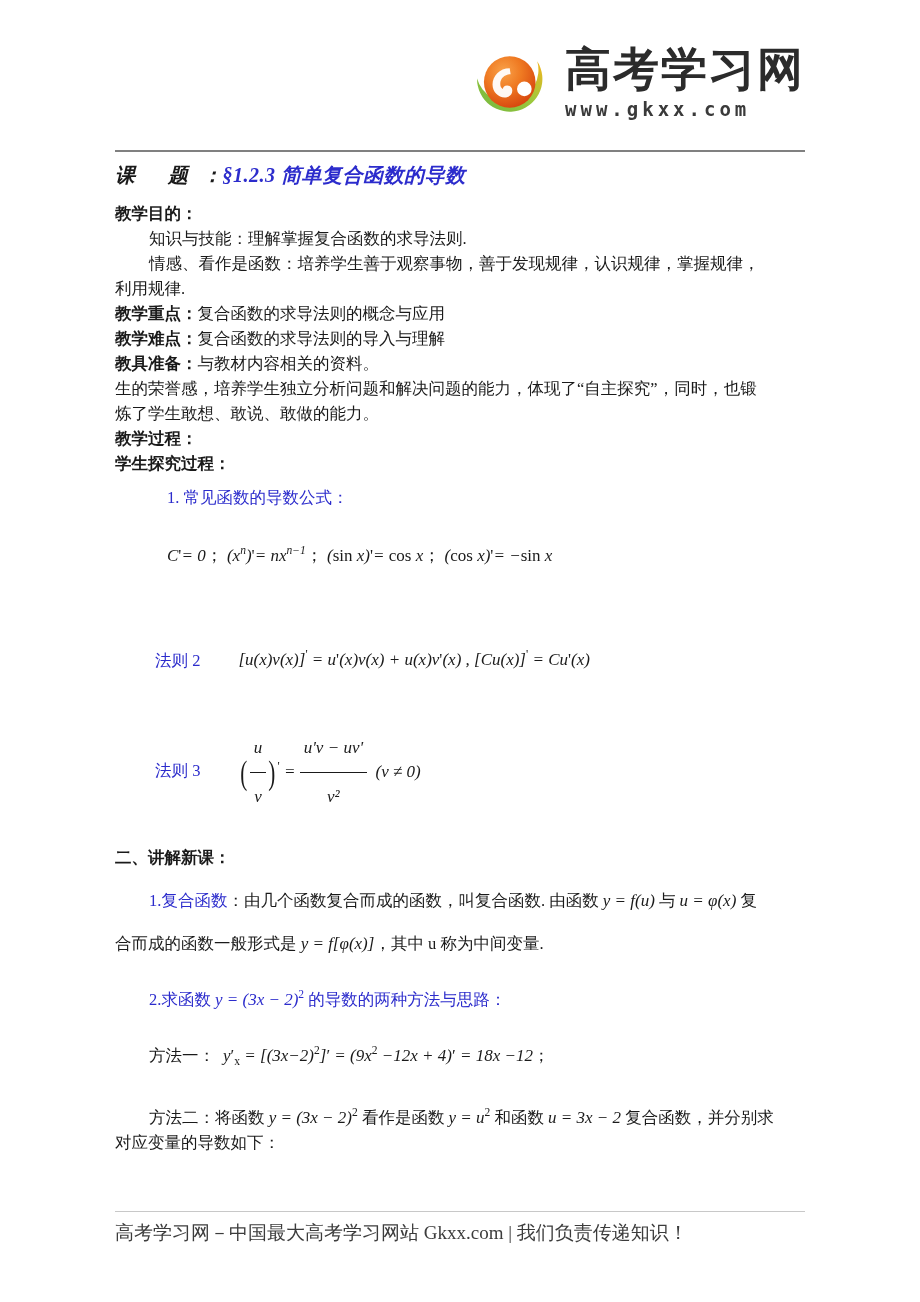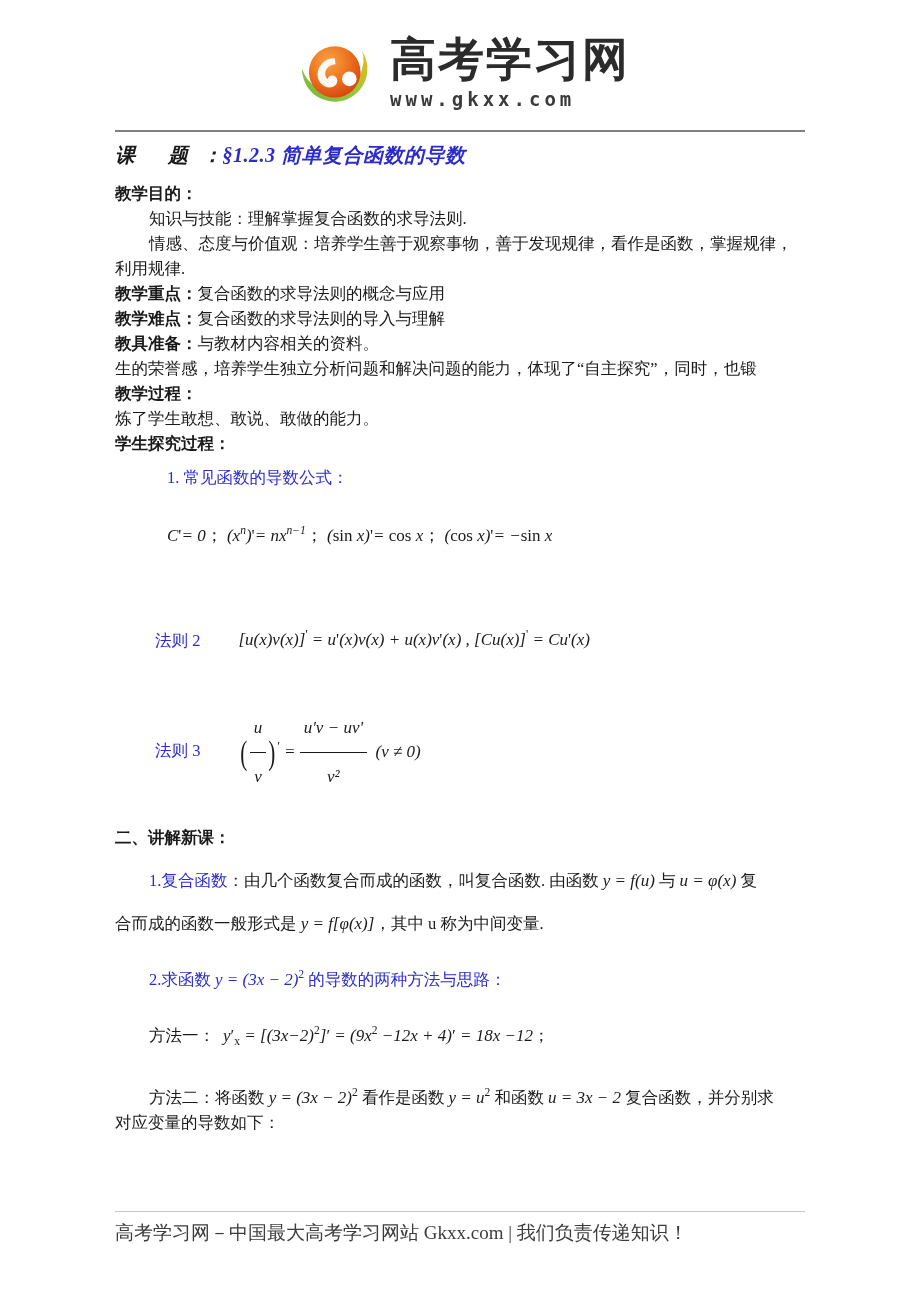--- a/index.html
+++ b/index.html
@@ -18,24 +18,24 @@
   .page {
     position: relative;
     width: 920px;
     height: 1302px;
     box-sizing: border-box;
     padding: 0 115px;
   }
 
   
   .header {
-    height: 130px;
+    height: 150px;
     display: flex;
     align-items: center;
-    justify-content: center;
+    justify-content: flex-end;
     padding-top: 14px;
     box-sizing: border-box;
   }
   .logo {
     display: flex;
     align-items: center;
     gap: 14px;
   }
   .logo-mark {
     width: 86px;
@@ -202,29 +202,29 @@
   </div>
 
   <hr class="rule-top">
 
   <div class="doc-title">
     <span class="lab">课    题</span><span>：</span><span class="blue">§1.2.3 </span><span class="blue">简单复合函数的导数</span>
   </div>
 
   <p class="line bold">教学目的：</p>
   <p class="line indent1">知识与技能：理解掌握复合函数的求导法则.</p>
-  <p class="line indent1">情感、态度与价值观：培养学生善于观察事物，善于发现规律，看作是函数，掌握规律，</p>
+  <p class="line indent1">情感、看作是函数：培养学生善于观察事物，善于发现规律，认识规律，掌握规律，</p>
   <p class="line">利用规律.</p>
 
   <p class="line"><span class="bold">教学重点：</span><span>复合函数的求导法则的概念与应用</span></p>
   <p class="line"><span class="bold">教学难点：</span><span>复合函数的求导法则的导入与理解</span></p>
   <p class="line"><span class="bold">教具准备：</span><span>与教材内容相关的资料。</span></p>
   <p class="line">生的荣誉感，培养学生独立分析问题和解决问题的能力，体现了“自主探究”，同时，也锻</p>
+  <p class="line">炼了学生敢想、敢说、敢做的能力。</p>
   <p class="line bold">教学过程：</p>
-  <p class="line">炼了学生敢想、敢说、敢做的能力。</p>
   <p class="line bold">学生探究过程：</p>
 
 
   <div class="gap-s"></div>
   <p class="line blue indent-blue">1. 常见函数的导数公式：</p>
 
   <div class="gap-s"></div>
   <p class="math mrow" style="padding-left:52px">
     <span>C<span class="prime">'</span>= 0</span><span class="up">；&nbsp;</span><span>(x<sup>n</sup>)<span class="prime">'</span>= nx<sup>n−1</sup></span><span class="up">；&nbsp;</span><span>(<span class="up">sin</span> x)<span class="prime">'</span>= <span class="up">cos</span> x</span><span class="up">；&nbsp;</span><span>(<span class="up">cos</span> x)<span class="prime">'</span>= −<span class="up">sin</span> x</span>
   </p>

